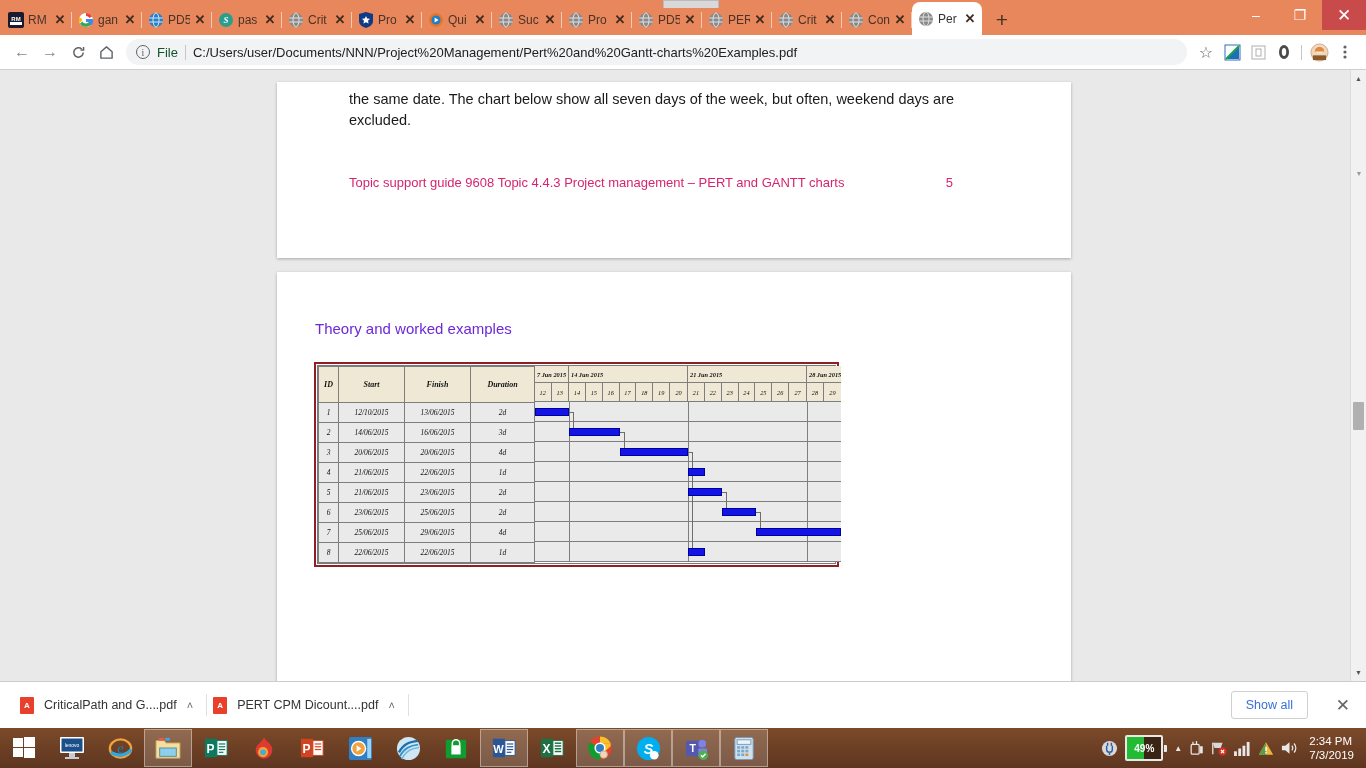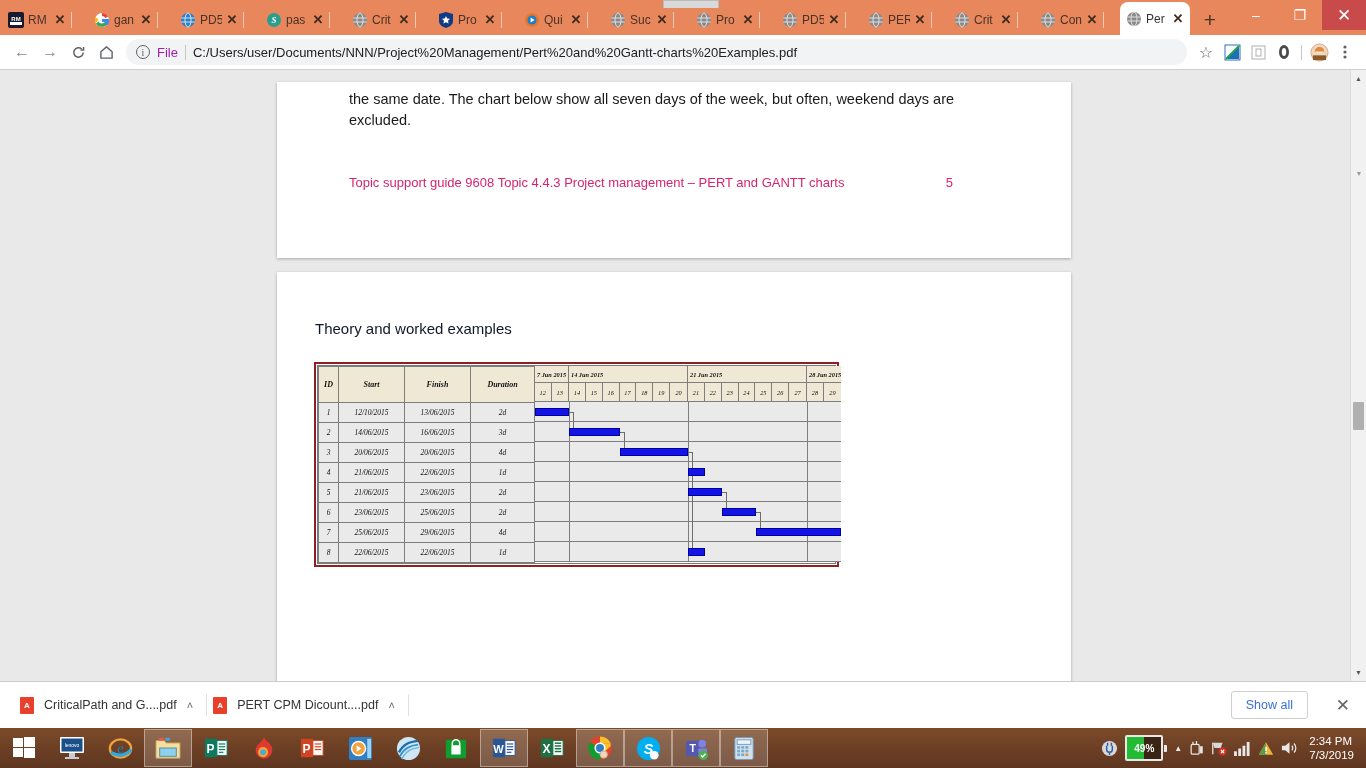--- a/index.html
+++ b/index.html
@@ -134,21 +134,21 @@
   .infoicon {
     width: 14px; height: 14px;
     border: 1.3px solid #5f6368;
     border-radius: 50%;
     font-size: 10px;
     color: #5f6368;
     display: flex; align-items: center; justify-content: center;
     flex: 0 0 14px;
     font-family: "Liberation Serif", serif;
   }
-  .filelabel { color: #a21caf; font-size: 13px; }
+  .filelabel { color: #14532d; font-size: 13px; }
   .urlsep { width: 1px; height: 15px; background: #c4c7c5; }
   .urltext { color: #202124; font-size: 13px; white-space: nowrap; }
   .tbicon {
     width: 26px; height: 26px;
     display: flex; align-items: center; justify-content: center;
     flex: 0 0 auto;
   }
 
   
   .viewer {
@@ -182,21 +182,21 @@
     justify-content: space-between;
     align-items: baseline;
     color: #d6246e;
     font-size: 13px;
     margin-top: 44px;
     padding-right: 8px;
   }
   .footer-page { color: #d6246e; font-size: 13px; padding-right: 38px; }
 
   .section-title {
-    color: #0f172a;
+    color: #6d28d9;
     font-size: 15px;
     padding-top: 48px;
     padding-left: 2px;
   }
 
   
   .gantt {
     margin-top: 25px;
     margin-left: 1px;
     width: 525px;
@@ -444,21 +444,21 @@
     padding-left: 4px;
     padding-right: 4px;
   }
   .trayicon { color: #e8e8e8; font-size: 13px; display:flex; align-items:center; }
 </style>
 </head>
 <body>
 
 <div class="tabstrip">
   <div class="tabnub"></div>
-  <div id="tabs-host" style="display:flex;align-items:flex-end;gap:16px;">
+  <div id="tabs-host" style="display:flex;align-items:flex-end;">
       <div class="tab">
         <span class="favicon">
           <svg width="16" height="16" viewBox="0 0 16 16">
             <rect width="16" height="16" fill="#1a1a2e"></rect>
             <text x="8" y="8.5" font-size="6" fill="#fff" text-anchor="middle" font-family="Liberation Sans" font-weight="bold">RM</text>
             <rect x="2" y="10" width="12" height="3" fill="#fff"></rect>
           </svg>
         </span>
         <span class="tlabel">RM</span>
         <span class="tclose">✕</span>

